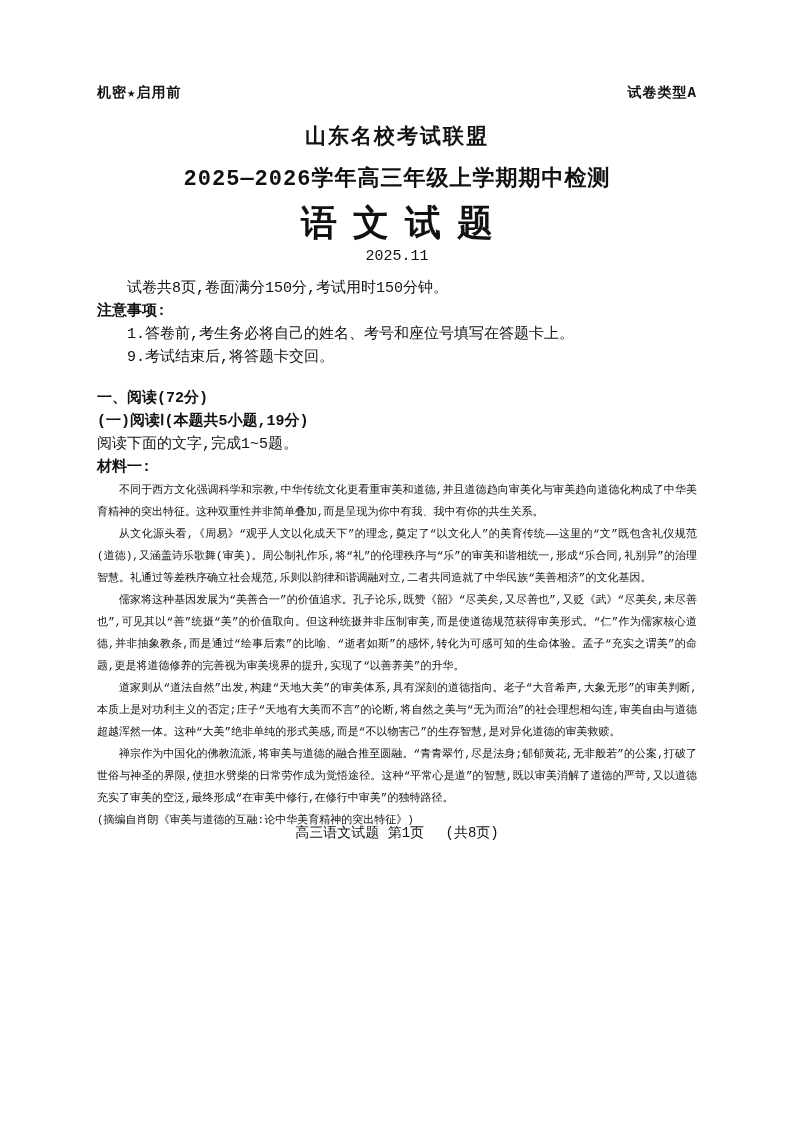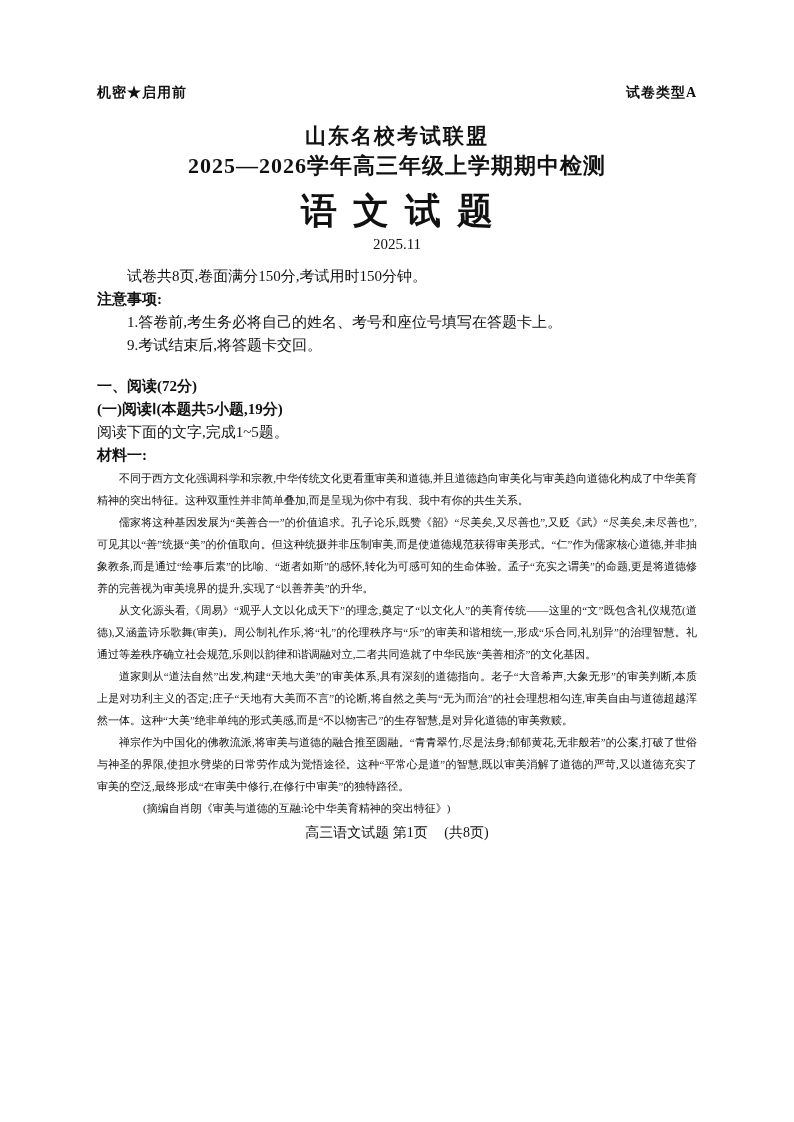--- a/index.html
+++ b/index.html
@@ -4,42 +4,42 @@
 <style>
   * { margin: 0; padding: 0; box-sizing: border-box; }
   html, body { background: #ffffff; }
   .page {
     position: relative;
     width: 794px;
     height: 886px;
     margin: 0 auto;
     background: #ffffff;
     color: #111;
-    font-family: Liberation Serif, serif;
+    font-family: Liberation Mono, monospace;
     overflow: hidden;
   }
   .content {
     padding: 84px 97px 0 97px;
   }
   .header {
     display: flex;
     justify-content: space-between;
     font-size: 14px;
     font-weight: 700;
     letter-spacing: 1px;
   }
   .title-block { text-align: center; }
   .org {
     margin-top: 20px;
     font-size: 21px;
     font-weight: 700;
     letter-spacing: 2px;
   }
   .exam {
-    margin-top: 1px;
+    margin-top: 13px;
     font-size: 22px;
     font-weight: 700;
     letter-spacing: 1px;
   }
   .main-title {
     margin-top: 6px;
     font-size: 36px;
     font-weight: 700;
     letter-spacing: 16px;
     padding-left: 16px;
@@ -55,21 +55,21 @@
     text-align: justify;
   }
   .body-text p { text-align: justify; }
   .indent { text-indent: 2em; }
   .bold { font-weight: 700; }
   .section-heading { margin-top: 18px; }
   .material {
     font-size: 11px;
     line-height: 22px;
   }
-  .attribution { text-align: right; text-indent: 0; margin-left: 46px; }
+  .attribution { text-align: right; text-indent: 0; }
   .footer {
     position: absolute;
     left: 0;
     bottom: 44px;
     width: 100%;
     text-align: center;
     font-size: 14px;
   }
   .footer .gap-wide { }
   .footer .gap-narrow { margin-left: 13px; }
@@ -98,22 +98,22 @@
       <p class="indent">1.答卷前,考生务必将自己的姓名、考号和座位号填写在答题卡上。</p>
       <p class="indent">9.考试结束后,将答题卡交回。</p>
 
       <p class="bold section-heading">一、阅读(72分)</p>
       <p class="bold">(一)阅读Ⅰ(本题共5小题,19分)</p>
       <p>阅读下面的文字,完成1~5题。</p>
       <p class="bold">材料一:</p>
 
       <div class="material">
         <p class="indent">不同于西方文化强调科学和宗教,中华传统文化更看重审美和道德,并且道德趋向审美化与审美趋向道德化构成了中华美育精神的突出特征。这种双重性并非简单叠加,而是呈现为你中有我、我中有你的共生关系。</p>
+        <p class="indent">从文化源头看,《周易》“观乎人文以化成天下”的理念,奠定了“以文化人”的美育传统——这里的“文”既包含礼仪规范(道德),又涵盖诗乐歌舞(审美)。周公制礼作乐,将“礼”的伦理秩序与“乐”的审美和谐相统一,形成“乐合同,礼别异”的治理智慧。礼通过等差秩序确立社会规范,乐则以韵律和谐调融对立,二者共同造就了中华民族“美善相济”的文化基因。</p>
         <p class="indent">儒家将这种基因发展为“美善合一”的价值追求。孔子论乐,既赞《韶》“尽美矣,又尽善也”,又贬《武》“尽美矣,未尽善也”,可见其以“善”统摄“美”的价值取向。但这种统摄并非压制审美,而是使道德规范获得审美形式。“仁”作为儒家核心道德,并非抽象教条,而是通过“绘事后素”的比喻、“逝者如斯”的感怀,转化为可感可知的生命体验。孟子“充实之谓美”的命题,更是将道德修养的完善视为审美境界的提升,实现了“以善养美”的升华。</p>
-        <p class="indent">从文化源头看,《周易》“观乎人文以化成天下”的理念,奠定了“以文化人”的美育传统——这里的“文”既包含礼仪规范(道德),又涵盖诗乐歌舞(审美)。周公制礼作乐,将“礼”的伦理秩序与“乐”的审美和谐相统一,形成“乐合同,礼别异”的治理智慧。礼通过等差秩序确立社会规范,乐则以韵律和谐调融对立,二者共同造就了中华民族“美善相济”的文化基因。</p>
         <p class="indent">道家则从“道法自然”出发,构建“天地大美”的审美体系,具有深刻的道德指向。老子“大音希声,大象无形”的审美判断,本质上是对功利主义的否定;庄子“天地有大美而不言”的论断,将自然之美与“无为而治”的社会理想相勾连,审美自由与道德超越浑然一体。这种“大美”绝非单纯的形式美感,而是“不以物害己”的生存智慧,是对异化道德的审美救赎。</p>
         <p class="indent">禅宗作为中国化的佛教流派,将审美与道德的融合推至圆融。“青青翠竹,尽是法身;郁郁黄花,无非般若”的公案,打破了世俗与神圣的界限,使担水劈柴的日常劳作成为觉悟途径。这种“平常心是道”的智慧,既以审美消解了道德的严苛,又以道德充实了审美的空泛,最终形成“在审美中修行,在修行中审美”的独特路径。</p>
         <p class="attribution">(摘编自肖朗《审美与道德的互融:论中华美育精神的突出特征》)</p>
       </div>
     </div>
 
   </div>
 
   <div class="footer">
     <span>高三语文试题</span>

